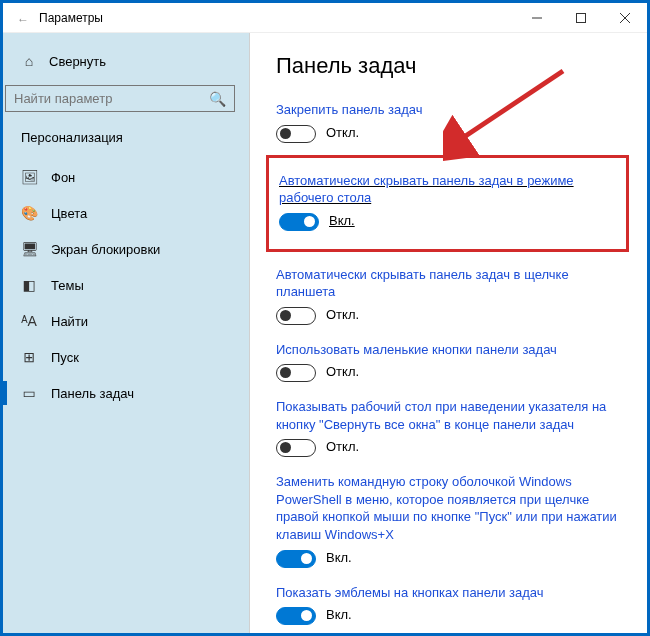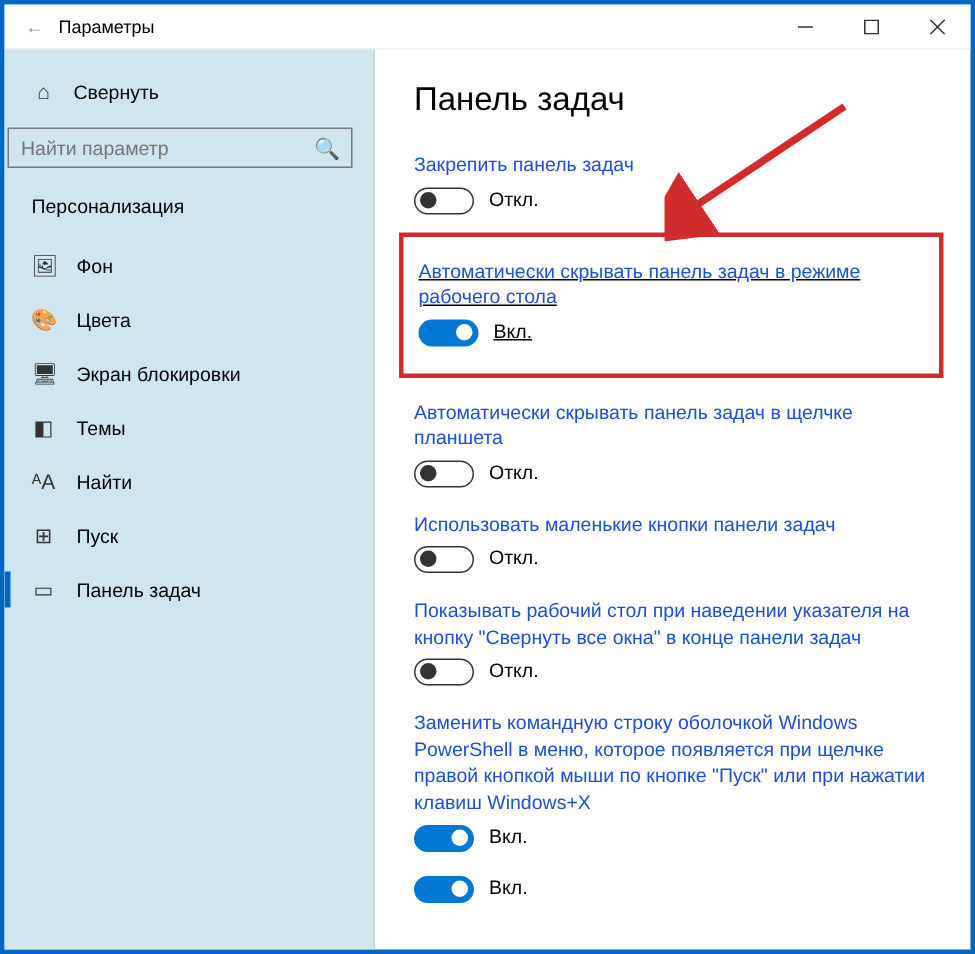--- a/index.html
+++ b/index.html
@@ -243,20 +243,21 @@
           </div>
         </div>
         <div class="setting">
           <div class="setting-label">Заменить командную строку оболочкой Windows PowerShell в меню, которое появляется при щелчке правой кнопкой мыши по кнопке "Пуск" или при нажатии клавиш Windows+X</div>
           <div class="toggle-row">
             <div class="toggle on"></div>
             <span class="toggle-state">Вкл.</span>
           </div>
         </div>
         <div class="setting">
+          <div class="setting-label">Показать эмблемы на кнопках панели задач</div>
           <div class="toggle-row">
             <div class="toggle on"></div>
             <span class="toggle-state">Вкл.</span>
           </div>
         </div>
       </div>
 
   </main>
 </div>
 

